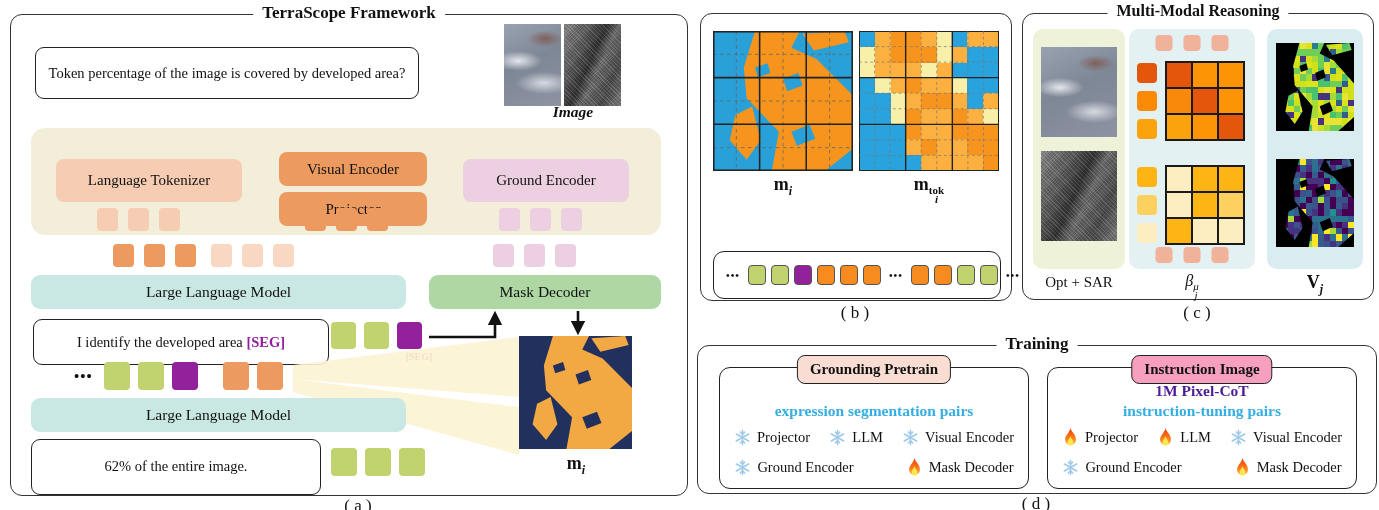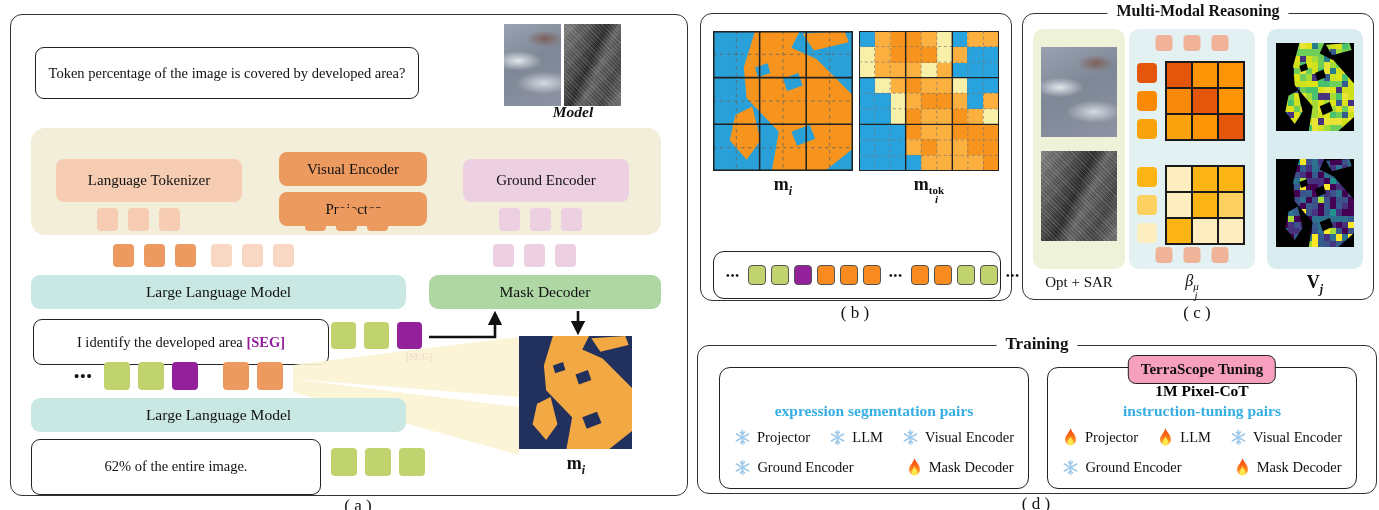--- a/index.html
+++ b/index.html
@@ -86,29 +86,30 @@
     </symbol>
     <marker id="ah" viewBox="0 0 10 10" refX="7" refY="5" markerWidth="5.5" markerHeight="5.5" orient="auto-start-reverse">
       <path d="M0,0 L10,5 L0,10 Z" fill="#111"></path>
     </marker>
   </defs>
 </svg>
 
 <div id="stage">
 
   <div class="panel" style="left:10px;top:14px;width:676px;height:480px;">
+    <span class="legend">TerraScope Framework</span>
 
     <div class="rbox" style="left:24px;top:32px;width:382px;height:50px;font-size:14.5px;">
       <span>Token percentage of the image is covered by developed area?</span>
     </div>
 
     <div class="sat opt" style="left:493px;top:9px;width:57px;height:82px;"></div>
     <div class="sat sar" style="left:553px;top:9px;width:57px;height:82px;"></div>
 
-    <div class="abs itbold" style="left:502px;top:88px;width:120px;">Model</div>
+    <div class="abs itbold" style="left:502px;top:88px;width:120px;">Image</div>
 
     <div class="abs" style="left:20px;top:113px;width:630px;height:107px;border-radius:14px;background:#f3eed9;">
       <div class="chip" style="left:25px;top:31px;width:186px;height:43px;background:#f6cdb2;">
         <span>Language Tokenizer</span>
       </div>
       <div class="chip" style="left:248px;top:24px;width:148px;height:34px;background:#ec9a5f;">
         <span>Visual Encoder</span>
       </div>
       <div class="chip" style="left:248px;top:64px;width:148px;height:34px;background:#ec9a5f;">
         <span>Projector</span>
@@ -812,20 +813,23 @@
     <div class="abs math" style="left:252px;top:258px;width:80px;text-align:center;">
       <span>V</span><sub>j</sub>
     </div>
   </div>
   <div class="caption" style="left:1152px;top:303px;width:90px;">( c )</div>
 
   <div class="panel" style="left:697px;top:345px;width:678px;height:147px;">
     <span class="legend">Training</span>
 
     <div class="abs" style="left:21px;top:21px;width:308px;height:120px;border:1.4px solid #222;border-radius:11px;">
+      <div class="pill" style="left:50%;transform:translateX(-50%);top:-13px;background:#f9ddd2;font-weight:bold;font-size:15px;height:23px;">
+        <span>Grounding Pretrain</span>
+      </div>
       <div class="cyantxt" style="top:34px;color:#35aee3;">expression segmentation pairs</div>
       <div class="drow" style="left:14px;right:14px;top:60px;justify-content:space-between;">
           <span class="ditem">
             <svg class="dicon">
               <use href="#snow"></use>
             </svg>
             <span>Projector</span>
           </span>
           <span class="ditem">
             <svg class="dicon">
@@ -851,23 +855,23 @@
             <svg class="dicon">
               <use href="#flame"></use>
             </svg>
             <span>Mask Decoder</span>
           </span>
         </div>
     </div>
 
     <div class="abs" style="left:349px;top:21px;width:308px;height:120px;border:1.4px solid #222;border-radius:11px;">
       <div class="pill" style="left:50%;transform:translateX(-50%);top:-13px;background:#f79fbe;font-weight:bold;font-size:15px;height:23px;">
-        <span>TerraScope Tuning</span>
-      </div>
-      <div class="cyantxt" style="top:14px;color:#000000;">1M Pixel-CoT</div>
+        <span>Instruction Image</span>
+      </div>
+      <div class="cyantxt" style="top:14px;color:#4c1d95;">1M Pixel-CoT</div>
       <div class="cyantxt" style="top:34px;color:#35aee3;">instruction-tuning pairs</div>
       <div class="drow" style="left:14px;right:14px;top:60px;justify-content:space-between;">
           <span class="ditem">
             <svg class="dicon">
               <use href="#flame"></use>
             </svg>
             <span>Projector</span>
           </span>
           <span class="ditem">
             <svg class="dicon">

